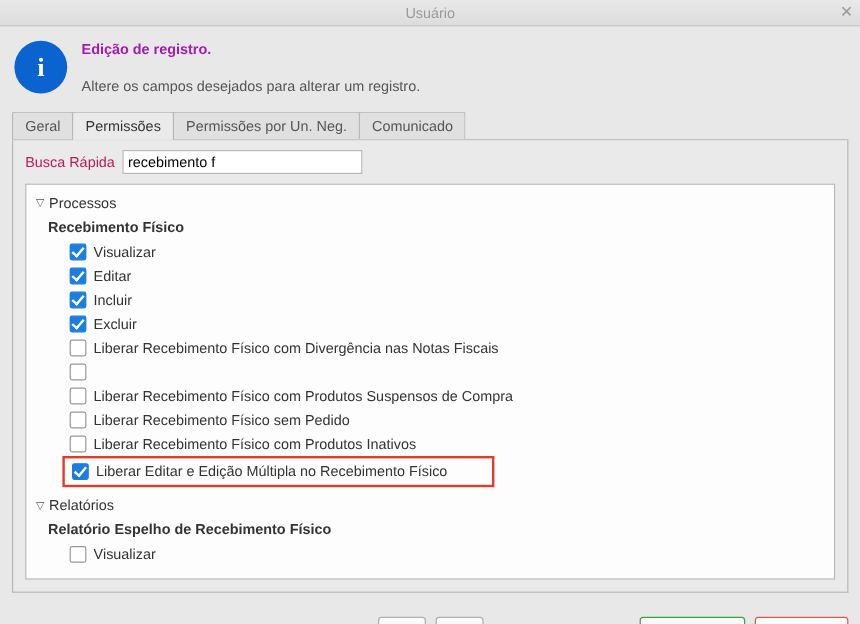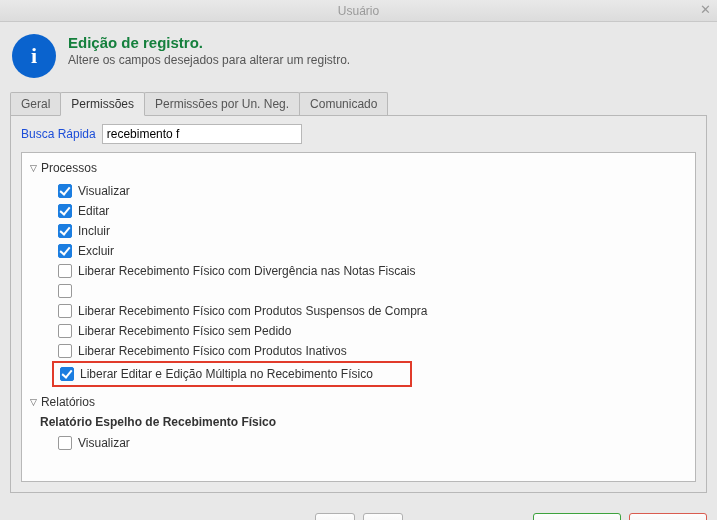--- a/index.html
+++ b/index.html
@@ -51,23 +51,23 @@
     flex-shrink: 0;
   }
   .info-circle span {
     color: #fff;
     font-weight: bold;
     font-size: 22px;
     font-family: Georgia, serif;
   }
   .header-text .h1 {
     font-weight: bold;
-    color: #15803d;
-    font-size: 15px;
-    margin-bottom: 2px;
+    color: #a21caf;
+    font-size: 12px;
+    margin-bottom: 17px;
   }
   .header-text .h2 {
     color: #555;
     font-size: 12px;
   }
   .tabs {
     display: flex;
     border-bottom: 1px solid #b8b8b8;
     margin-top: 4px;
   }
@@ -98,21 +98,21 @@
     background: #eaeaea;
     padding: 8px 10px 10px 10px;
   }
   .search-row {
     display: flex;
     align-items: center;
     gap: 6px;
     margin-bottom: 8px;
   }
   .search-row label {
-    color: #1d4ed8;
+    color: #be185d;
     font-size: 12px;
   }
   .search-row input {
     flex: 0 0 200px;
     border: 1px solid #b8b8b8;
     padding: 2px 4px;
     font-size: 12px;
     height: 20px;
     background: #fff;
   }
@@ -258,20 +258,21 @@
       <input type="text" value="recebimento f" style="">
     </div>
 
     <div class="list-container">
 
       <div class="group-head">
         <span class="tri">▽</span>
         <span>Processos</span>
       </div>
 
+      <div class="subgroup">Recebimento Físico</div>
       <div class="items">
         <div class="item">
             <span class="cb checked"></span>
             <span class="item-label">Visualizar</span>
           </div>
         <div class="item">
             <span class="cb checked"></span>
             <span class="item-label">Editar</span>
           </div>
         <div class="item">

